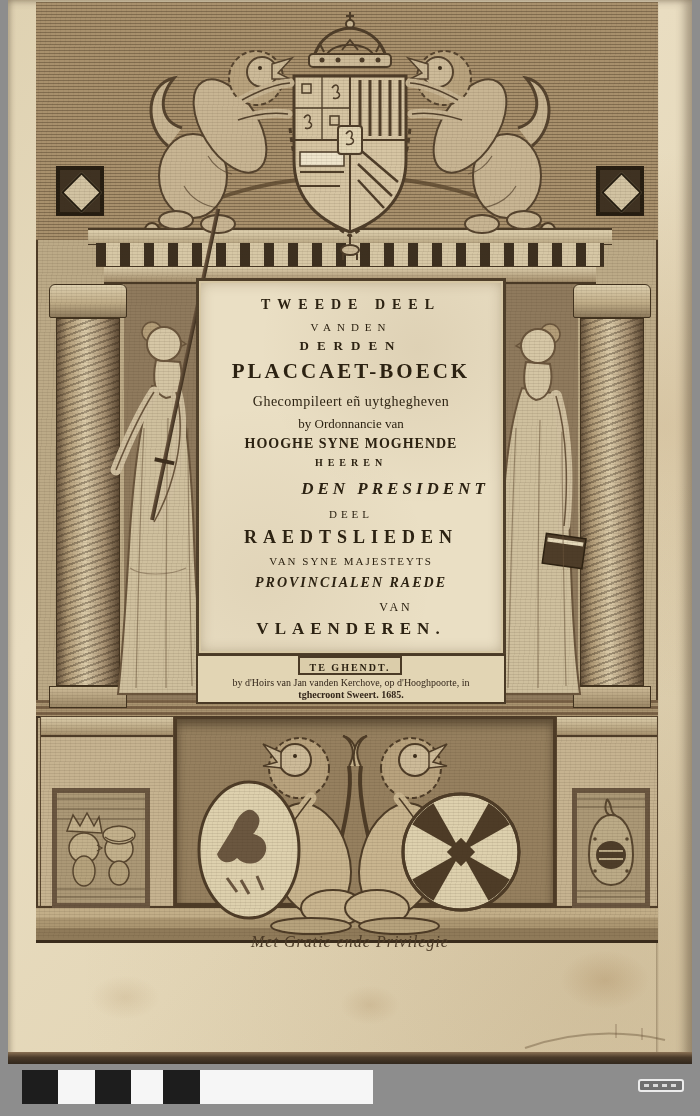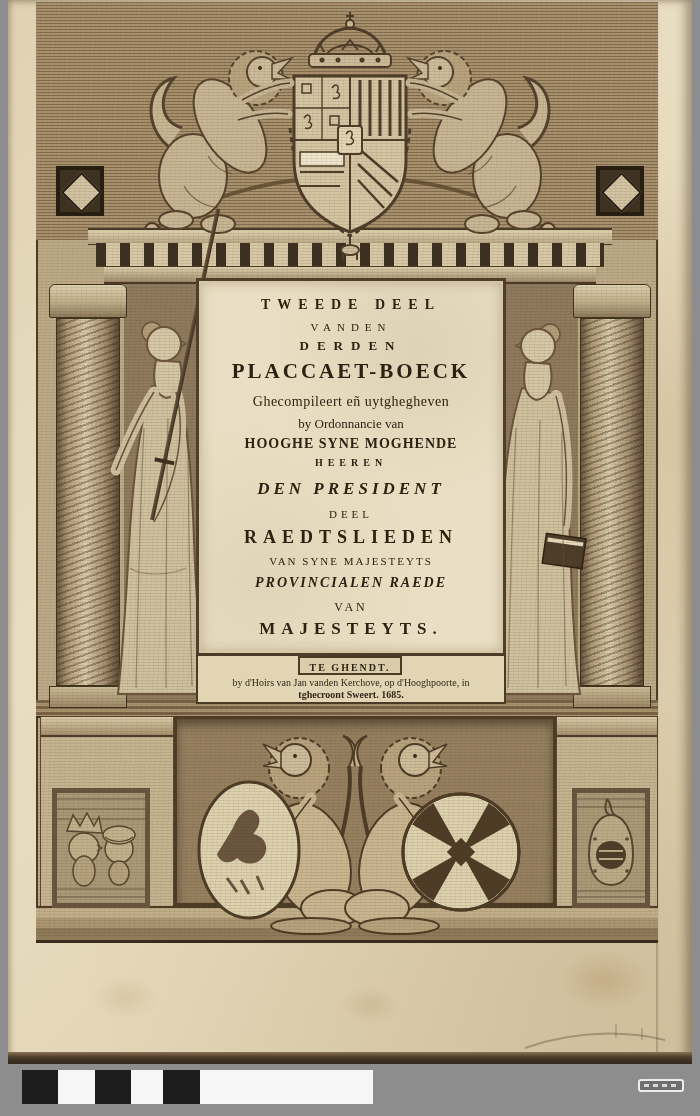--- a/index.html
+++ b/index.html
@@ -66,26 +66,26 @@
     border:3px solid #4f3f2a;box-shadow: inset 0 0 0 2px #d6c7a4, inset 0 0 14px rgba(90,65,35,.35);}
   .tl{position:absolute;left:200px;width:302px;text-align:center;color:#2c2212;z-index:8;white-space:nowrap;}
   .l1{top:297px;font-size:14px;letter-spacing:7px;font-weight:bold;}
   .l2{top:321px;font-size:11px;letter-spacing:6px;}
   .l3{top:338px;font-size:13px;letter-spacing:8px;font-weight:bold;}
   .l4{top:359px;font-size:21px;letter-spacing:3px;font-weight:bold;}
   .l5{top:394px;font-size:14px;letter-spacing:.5px;}
   .l6{top:416px;font-size:13px;}
   .l7{top:436px;font-size:14px;font-weight:bold;letter-spacing:1px;}
   .l8{top:457px;font-size:10px;font-weight:bold;letter-spacing:5px;}
-  .l9{top:479px;font-size:17px;font-style:italic;font-weight:bold;letter-spacing:4px;}
+  .l9{top:479px;font-size:17px;font-style:italic;font-weight:bold;letter-spacing:4px;padding-left:44px;}
   .l10{top:508px;font-size:11px;letter-spacing:4px;}
   .l11{top:527px;font-size:18px;font-weight:bold;letter-spacing:6px;}
   .l12{top:555px;font-size:11px;letter-spacing:2px;}
   .l13{top:575px;font-size:14px;font-style:italic;font-weight:bold;letter-spacing:2px;}
-  .l14{top:600px;font-size:12px;letter-spacing:3px;}
+  .l14{top:600px;font-size:12px;letter-spacing:3px;padding-left:45px;}
   .l15{top:619px;font-size:17px;font-weight:bold;letter-spacing:6px;}
 
   
   .imprint-plaque{left:196px;top:654px;width:310px;height:50px;background:#e2d5b4;z-index:7;
     border:2px solid #4a3a26;box-sizing:border-box;}
   .te-box{left:298px;top:656px;width:104px;height:19px;line-height:19px;background:#dbcdaa;z-index:8;
     border:2px solid #4a3a26;box-sizing:border-box;text-align:center;font-size:10px;font-weight:bold;
     letter-spacing:2px;color:#2c2212;}
   .imp1{left:200px;top:677px;width:302px;text-align:center;font-size:10px;font-weight:normal;color:#33261a;z-index:8;white-space:nowrap;}
   .imp2{left:200px;top:689px;width:302px;text-align:center;font-size:10px;font-weight:bold;color:#33261a;z-index:8;}
@@ -290,21 +290,21 @@
   <div class="abs tl l5">Ghecompileert eñ uytghegheven</div>
   <div class="abs tl l6">by Ordonnancie van</div>
   <div class="abs tl l7">HOOGHE SYNE MOGHENDE</div>
   <div class="abs tl l8">HEEREN</div>
   <div class="abs tl l9">DEN PRESIDENT</div>
   <div class="abs tl l10">DEEL</div>
   <div class="abs tl l11">RAEDTSLIEDEN</div>
   <div class="abs tl l12">VAN SYNE MAJESTEYTS</div>
   <div class="abs tl l13">PROVINCIALEN RAEDE</div>
   <div class="abs tl l14">VAN</div>
-  <div class="abs tl l15">MAJESTEYTS.</div>
+  <div class="abs tl l15">VLAENDEREN.</div>
 
   <div class="abs imprint-plaque"></div>
   <div class="abs te-box">TE GHENDT.</div>
   <div class="abs imp1">by d'Hoirs van Jan vanden Kerchove, op d'Hooghpoorte, in</div>
   <div class="abs imp2">tghecroont Sweert. 1685.</div>
 
   <div class="abs base-strip"></div>
   <div class="abs recess hatch-h"></div>
   <div class="abs pier" style="left:40px;">
       <div class="pier-cap"></div>
@@ -383,20 +383,21 @@
       <path d="M12,62 C12,36 22,22 34,22 C46,22 56,36 56,62 C56,80 47,92 34,92 C21,92 12,80 12,62 Z" fill="#bcab87" stroke="#58462f" stroke-width="2"></path>
       <ellipse cx="34" cy="62" rx="15" ry="14" fill="#4e3d29"></ellipse>
       <path d="M22,58 h24 M22,66 h24" stroke="#bcab87" stroke-width="2"></path>
       <circle cx="18" cy="46" r="1.8" fill="#58462f"></circle>
         <circle cx="50" cy="46" r="1.8" fill="#58462f"></circle>
       <circle cx="18" cy="78" r="1.8" fill="#58462f"></circle>
         <circle cx="50" cy="78" r="1.8" fill="#58462f"></circle>
     </svg>
   </div>
 
+  <div class="abs privilege">Met Gratie ende Privilegie</div>
 
   <div class="abs texture-overlay"></div>
 
   <div class="abs stain" style="left:560px;top:950px;width:90px;height:60px;background:radial-gradient(ellipse, rgba(150,110,60,.22), transparent 70%);"></div>
   <div class="abs stain" style="left:340px;top:985px;width:60px;height:40px;background:radial-gradient(ellipse, rgba(150,110,60,.16), transparent 70%);"></div>
   <div class="abs stain" style="left:90px;top:975px;width:70px;height:45px;background:radial-gradient(ellipse, rgba(150,110,60,.14), transparent 70%);"></div>
   <div class="abs" style="left:520px;top:1022px;width:150px;height:30px;z-index:2;">
     <svg width="150" height="30" viewBox="0 0 150 30">
       <path d="M5,26 Q75,2 145,18" fill="none" stroke="rgba(92,70,45,.38)" stroke-width="2"></path>
       <path d="M96,2 v14 M122,6 v12" stroke="rgba(92,70,45,.3)" stroke-width="1.5"></path>

